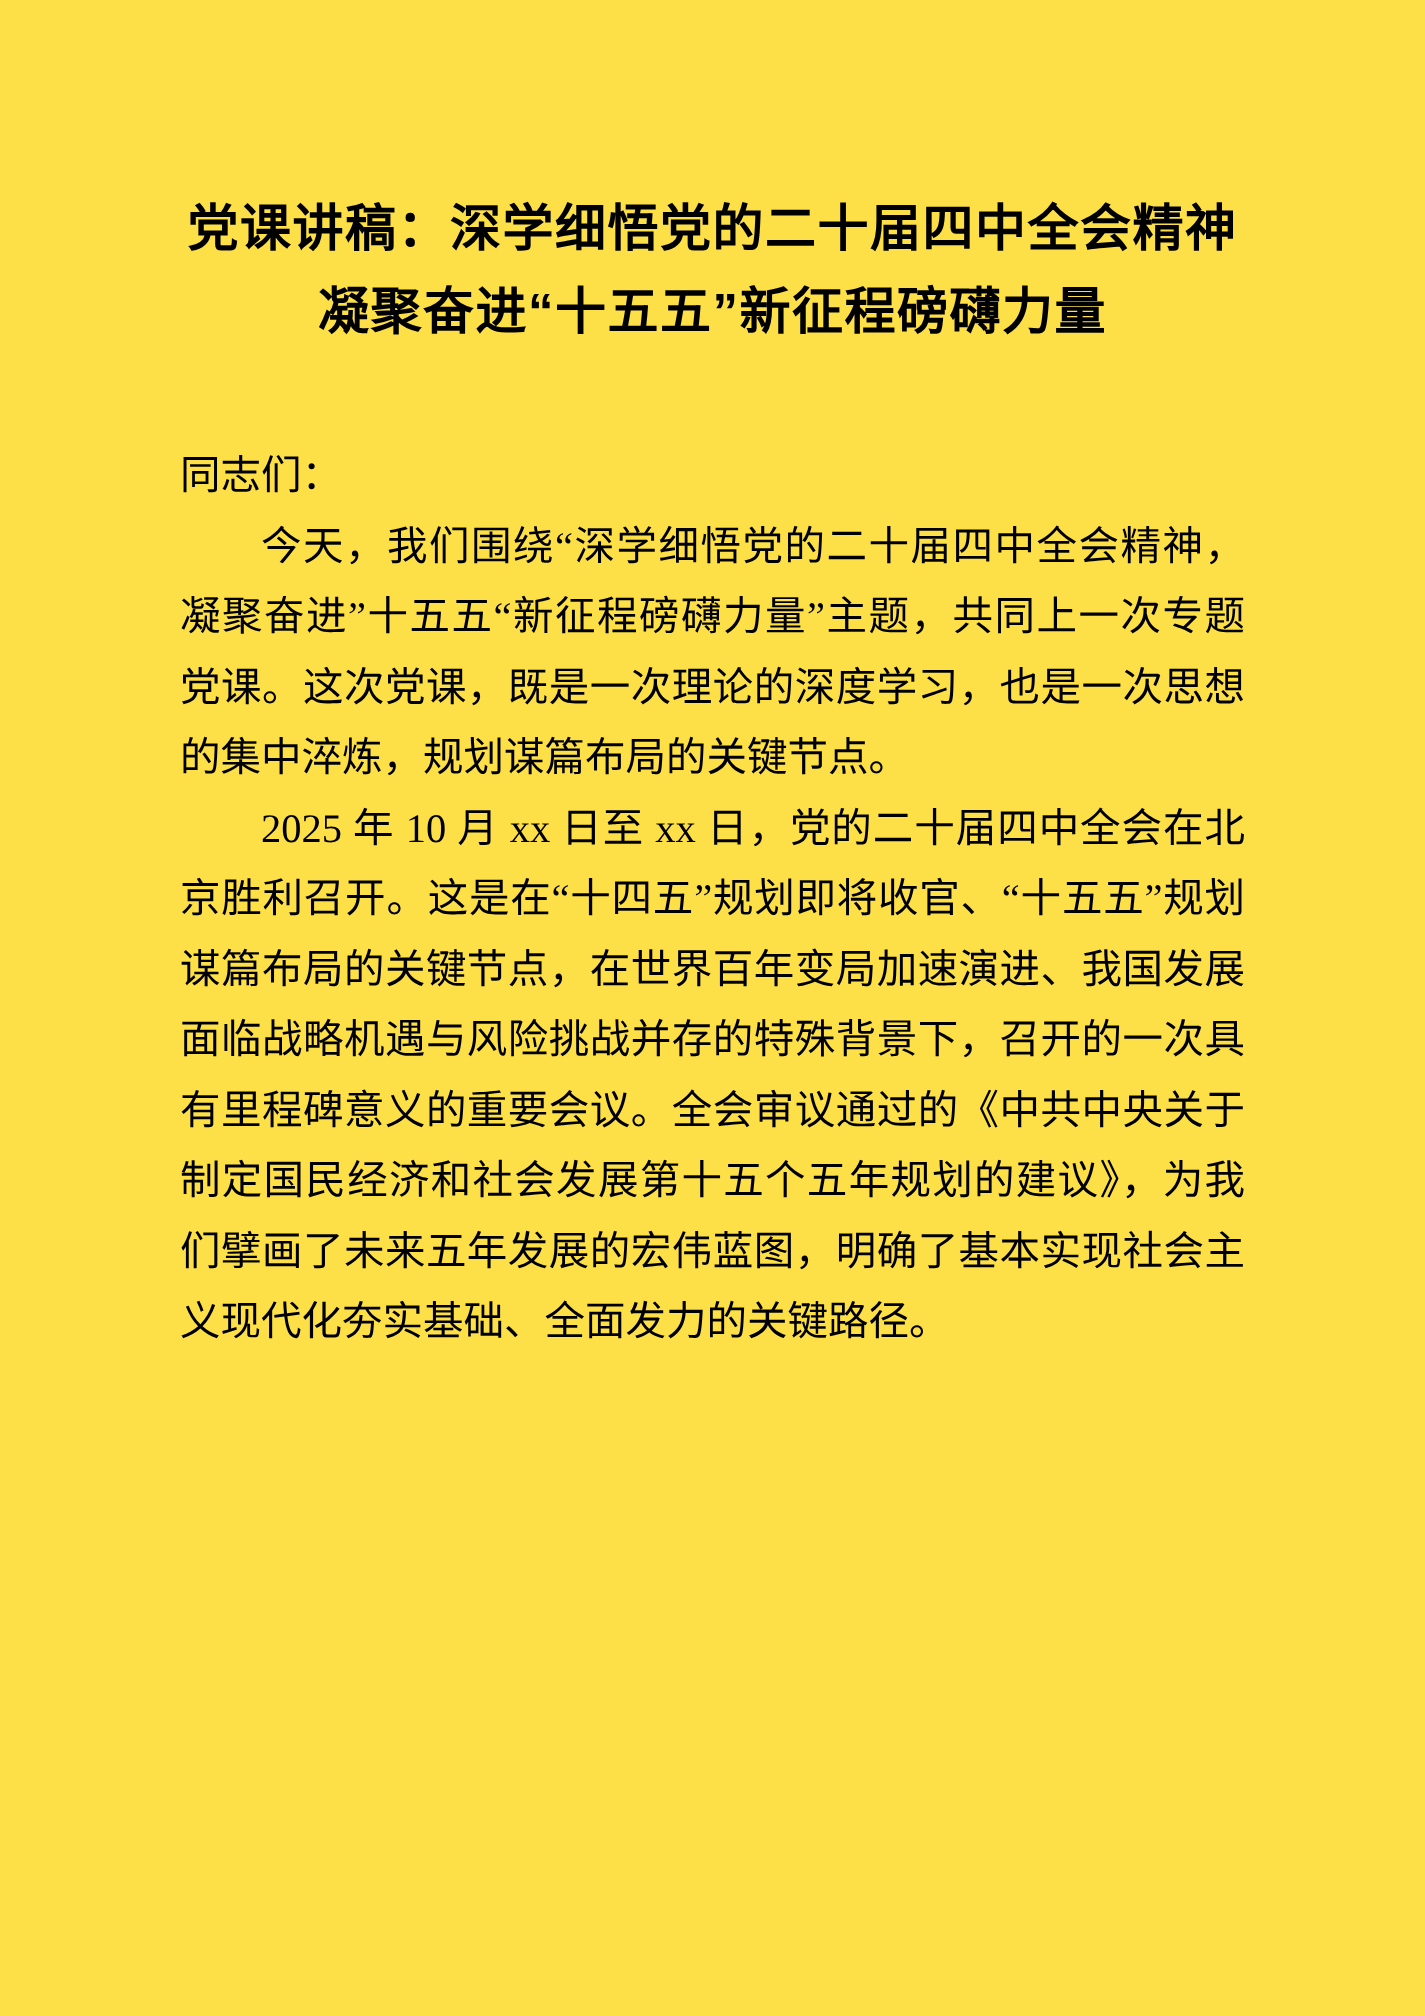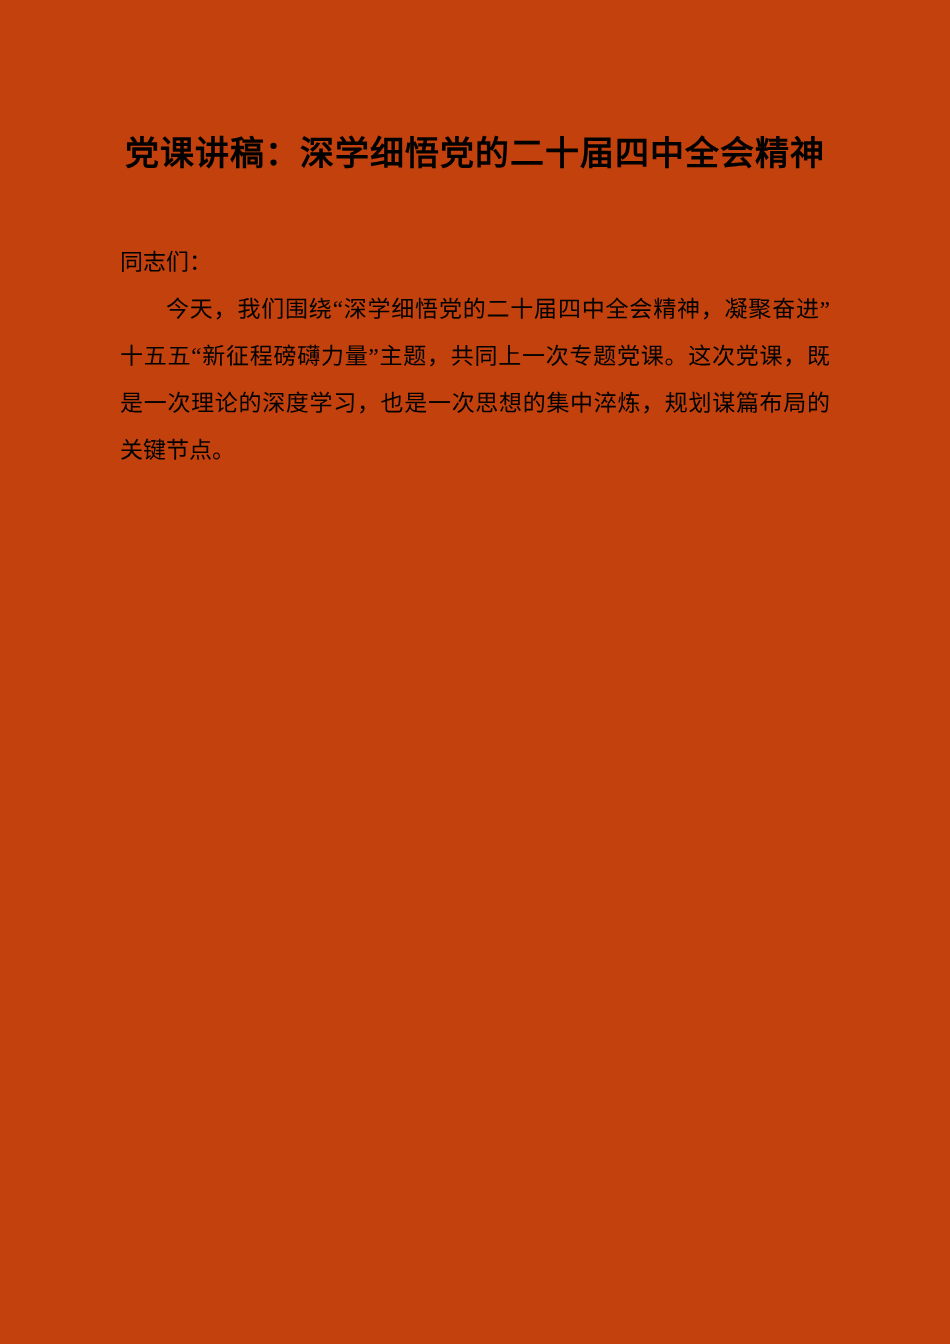--- a/index.html
+++ b/index.html
@@ -2,52 +2,54 @@
 <html lang="zh-CN"><head>
 <meta charset="utf-8">
 <style>
   * { margin: 0; padding: 0; box-sizing: border-box; }
   html, body { background: #ffffff; }
   .page {
     position: relative;
     width: 950px;
     height: 1344px;
     margin: 0 auto;
-    background: #c2410c;
+    background: #fde047;
     color: #000000;
     padding: 126px 120px 0 120px;
     overflow: hidden;
     font-family: "Liberation Serif", "DejaVu Serif", serif;
   }
   .doc-title {
     font-family: "Liberation Sans", "DejaVu Sans", sans-serif;
     font-weight: 700;
     font-size: 34px;
     line-height: 1.62;
     text-align: center;
     color: #000000;
     letter-spacing: 1px;
   }
   .doc-body {
     margin-top: 58px;
   }
   .para {
-    font-size: 23px;
+    font-size: 27px;
     line-height: 47px;
     text-align: justify;
     text-justify: inter-ideograph;
     color: #000000;
     word-break: break-all;
   }
   .para.indent { text-indent: 2em; }
 </style>
 </head>
 <body>
 
 <div class="page">
   <h1 class="doc-title">
     <span>党课讲稿：深学细悟党的二十届四中全会精神</span><br>
+    <span>凝聚奋进“十五五”新征程磅礴力量</span>
   </h1>
   <div class="doc-body" id="doc-body">
       <p class="para">同志们：</p>
       <p class="para indent">今天，我们围绕“深学细悟党的二十届四中全会精神，凝聚奋进”十五五“新征程磅礴力量”主题，共同上一次专题党课。这次党课，既是一次理论的深度学习，也是一次思想的集中淬炼，规划谋篇布局的关键节点。</p>
+      <p class="para indent">2025 年 10 月 xx 日至 xx 日，党的二十届四中全会在北京胜利召开。这是在“十四五”规划即将收官、“十五五”规划谋篇布局的关键节点，在世界百年变局加速演进、我国发展面临战略机遇与风险挑战并存的特殊背景下，召开的一次具有里程碑意义的重要会议。全会审议通过的《中共中央关于制定国民经济和社会发展第十五个五年规划的建议》，为我们擘画了未来五年发展的宏伟蓝图，明确了基本实现社会主义现代化夯实基础、全面发力的关键路径。</p>
     </div>
 </div>
 
 </body></html>

